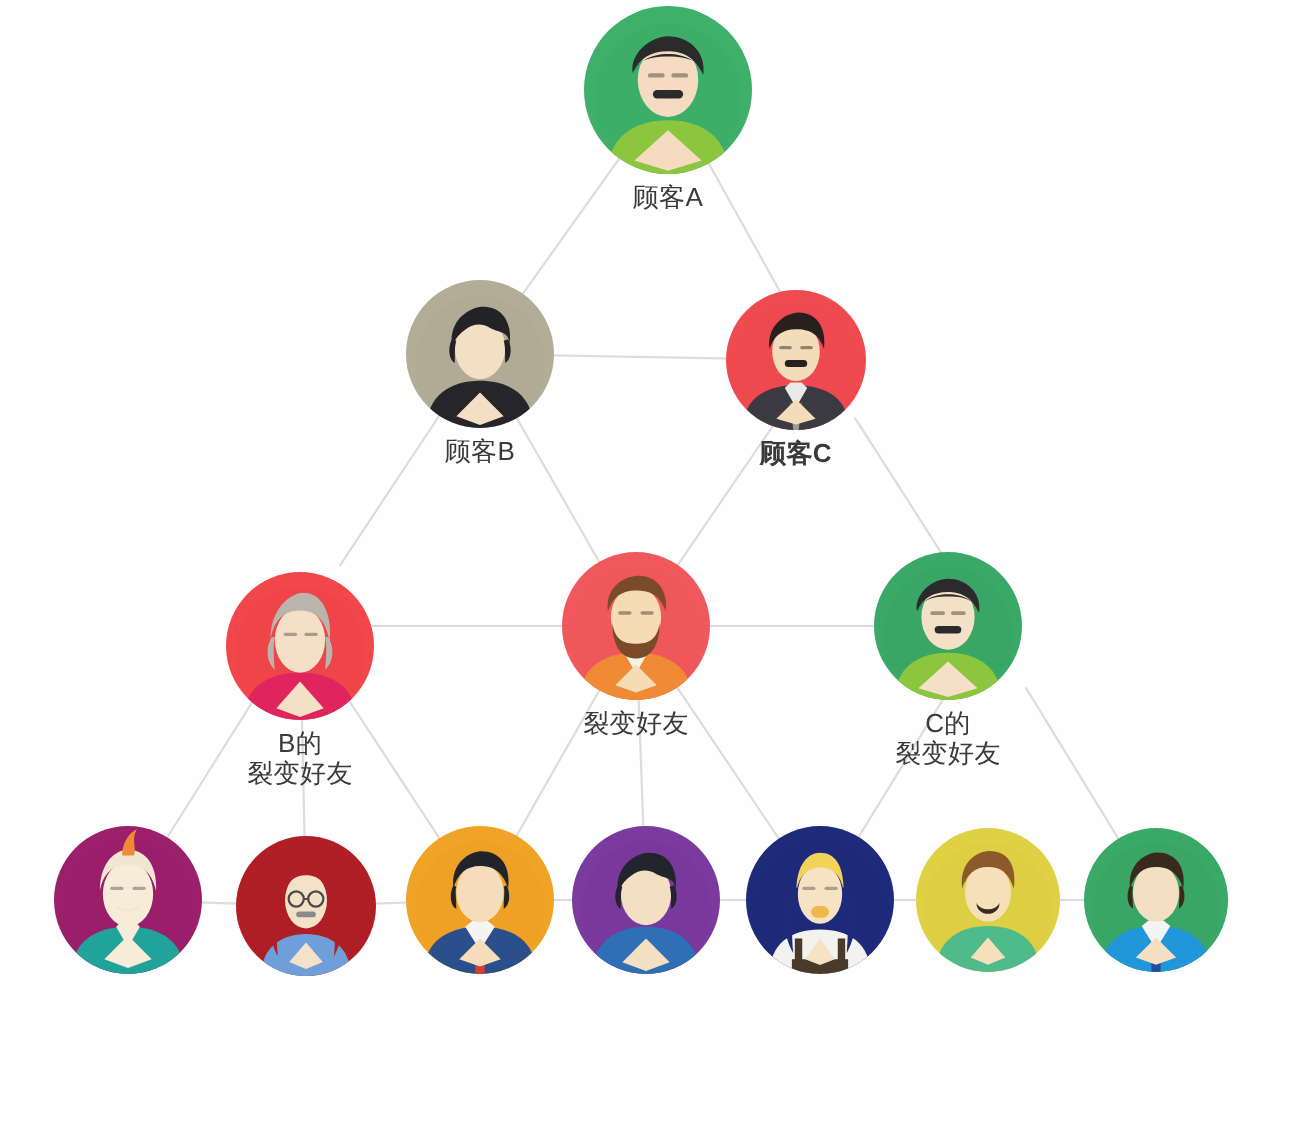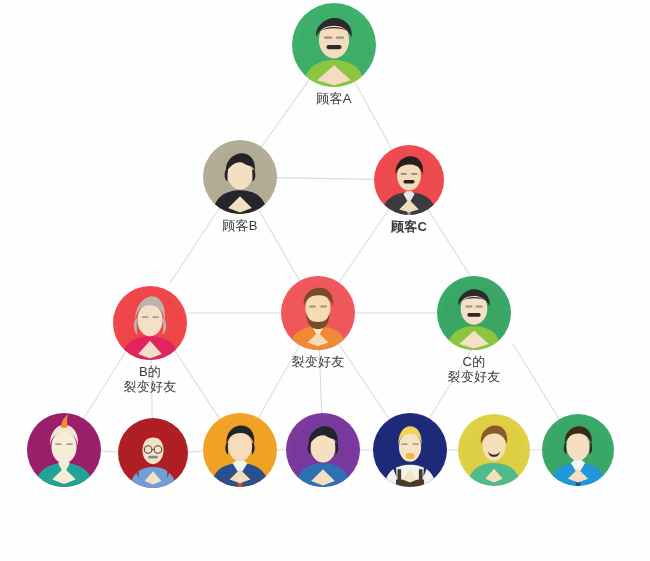--- a/index.html
+++ b/index.html
@@ -105,21 +105,21 @@
       <path d="M14 100 C14 78 30 68 50 68 C70 68 86 78 86 100 Z" fill="#25252a"></path>
       <path d="M34 92 L50 76 L66 92 L50 98 Z" fill="#f2dfc4"></path>
       <ellipse cx="50" cy="46" rx="17" ry="21" fill="#f2dfc4"></ellipse>
       <path d="M31 44 C29 26 44 18 52 18 C64 18 72 27 70 44 C70 34 62 36 56 32 C48 27 38 32 31 44 Z" fill="#232327"></path>
       <path d="M31 40 C28 46 29 54 33 56 C33 48 33 44 34 41 Z" fill="#232327"></path>
       <path d="M69 40 C72 46 71 54 67 56 C67 48 67 44 66 41 Z" fill="#232327"></path>
 
   </svg></div>
         <div class="node-label" style="top: 78px;">顾客B</div>
       </div>
-      <div class="node" style="left: 409px; top: 180px; width: 70px; height: 70px; font-weight: bold;">
+      <div class="node" style="left: 398px; top: 180px; width: 70px; height: 70px; font-weight: bold;">
         <div class="avatar" style="width: 70px; height: 70px;"><svg viewBox="0 0 100 100" width="100%" height="100%" preserveAspectRatio="xMidYMid slice">
     <rect x="0" y="0" width="100" height="100" fill="#ef4a4f"></rect>
     <ellipse cx="50" cy="56" rx="44" ry="46" fill="rgba(0,0,0,0.08)" opacity="0.12"></ellipse>
 
       <path d="M12 100 C12 78 28 68 50 68 C72 68 88 78 88 100 Z" fill="#3a3a40"></path>
       <path d="M42 70 L50 84 L58 70 L54 66 L46 66 Z" fill="#e9e9e9"></path>
       <path d="M46 80 L50 86 L54 80 L52 100 L48 100 Z" fill="#9a9a9a"></path>
       <path d="M36 92 L50 78 L64 92 L50 96 Z" fill="#f3dcba"></path>
       <ellipse cx="50" cy="44" rx="17" ry="21" fill="#f3dcba"></ellipse>
       <path d="M31 42 C29 24 44 16 52 16 C64 16 72 26 70 42 C66 30 58 28 50 28 C40 28 34 33 31 42 Z" fill="#26211e"></path>

